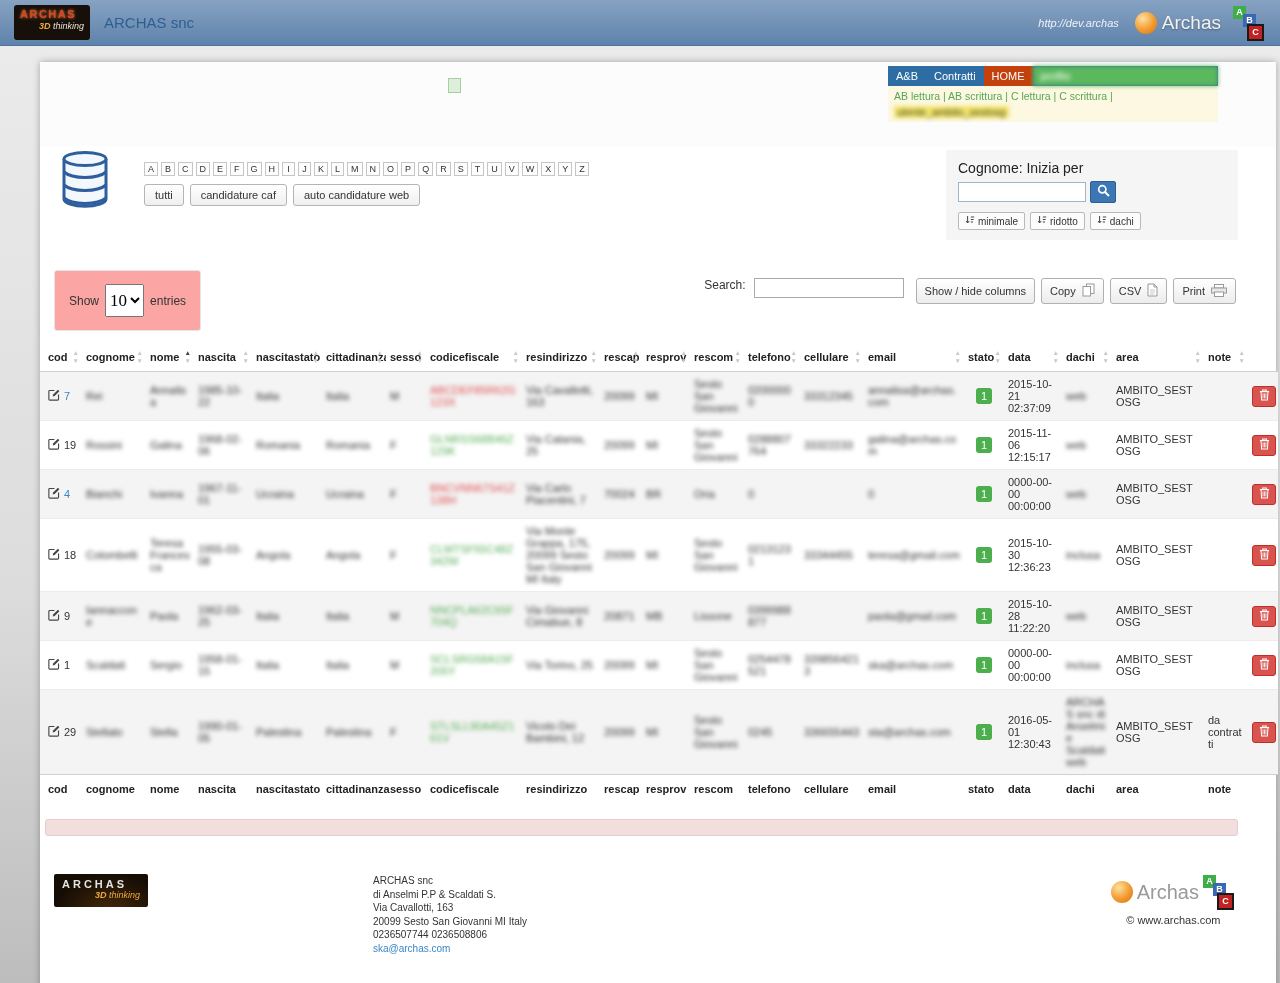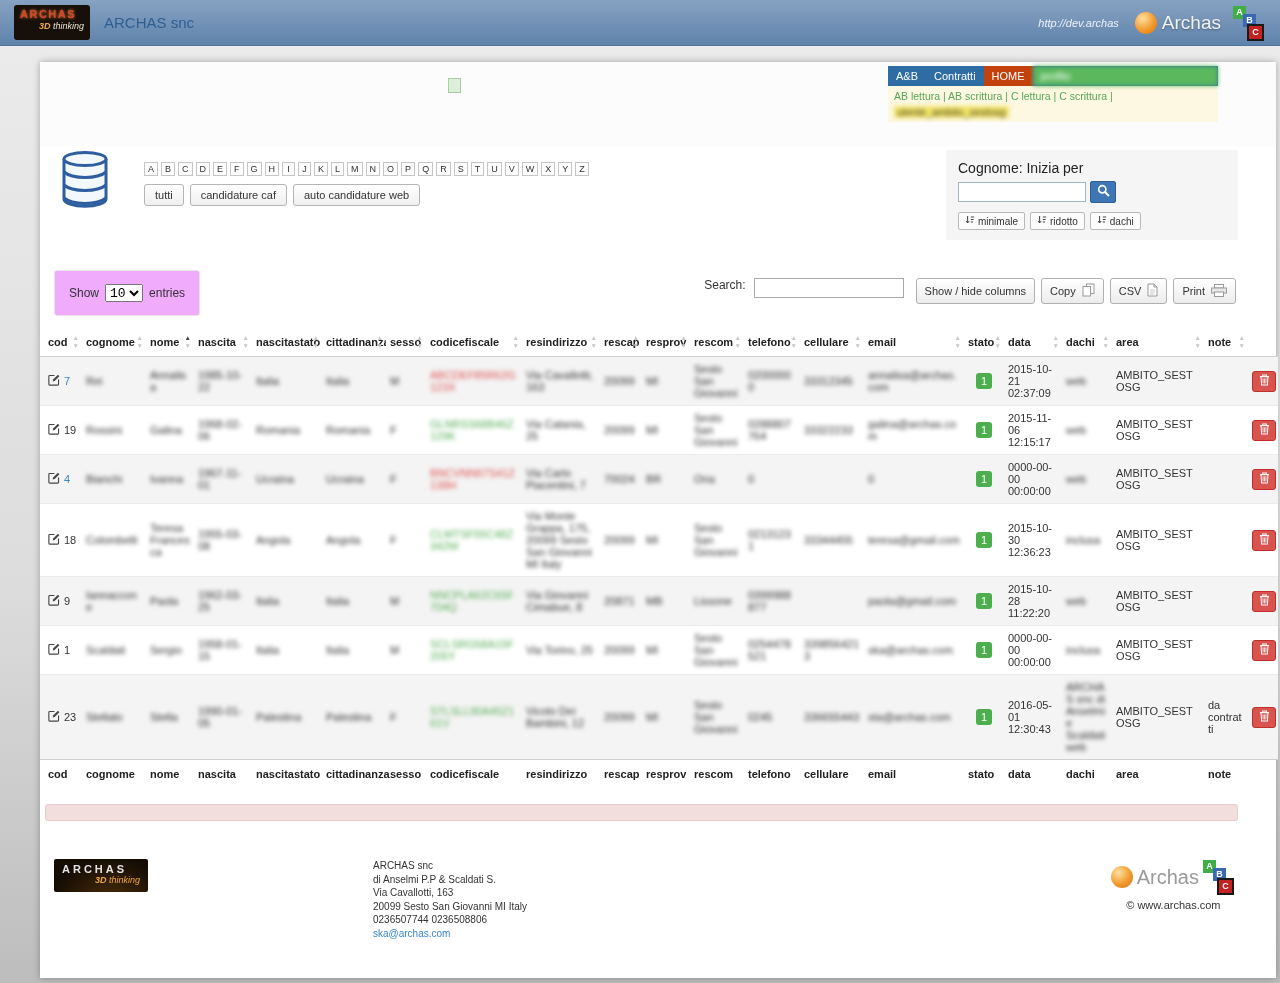--- a/index.html
+++ b/index.html
@@ -59,23 +59,23 @@
   .sp-label{font-size:14px;color:#222}
   .sp-row{margin-top:5px;display:flex;gap:4px;align-items:center}
   .sp-input{width:128px;height:20px;border:1px solid #9fb6c8;font-size:11px;padding:0 4px}
   .sp-btn{width:26px;height:22px;background:#3c76b5;border:1px solid #2f5f94;border-radius:2px;cursor:pointer;
           display:flex;align-items:center;justify-content:center}
   .view-btns{margin-top:9px;display:flex;gap:5px}
   .view-btn{display:flex;align-items:center;gap:3px;padding:2px 6px;font-size:10px;border:1px solid #b9b9b9;
             border-radius:2px;background:#fcfcfc;cursor:pointer;font-family:inherit;color:#333}
   
   .controls-row{display:flex;align-items:flex-start;margin-top:24px;padding:0 40px 0 14px}
-  .show-box{display:flex;align-items:center;gap:6px;background:#f0abfc;border:1px solid #e5e5e5;border-radius:3px;
+  .show-box{display:flex;align-items:center;gap:6px;background:#fca5a5;border:1px solid #e5e5e5;border-radius:3px;
             padding:13px 14px;font-size:12px;color:#333}
-  .show-box select{height:18px;font-size:13px;font-family:Liberation Mono, monospace}
+  .show-box select{height:33px;font-size:17px;font-family:Liberation Serif, serif}
   .right-controls{margin-left:auto;display:flex;align-items:flex-start;gap:6px;margin-top:8px}
   .search-label{font-size:12px;color:#333;margin-right:2px}
   .search-input{width:150px;height:20px;border:1px solid #aaa;font-size:11px;padding:0 4px;margin-right:6px}
   .ctl-btn{display:flex;align-items:center;gap:6px;padding:4px 8px;font-size:11px;color:#333;height:26px;
            border:1px solid #b0b0b0;border-radius:3px;background:linear-gradient(#fff,#ececec);
            cursor:pointer;font-family:inherit}
   
   .data-table{width:100%;border-collapse:collapse;margin-top:12px;table-layout:fixed}
   thead th{font-size:11px;font-weight:bold;text-align:left;padding:8px 14px 8px 4px;position:relative;
            border-bottom:1px solid #d0d0d0;cursor:pointer;color:#222;overflow:hidden}
@@ -590,21 +590,21 @@
                   <path d="M4 2.5V1h4v1.5" fill="none" stroke="#fff" stroke-width="1.1"></path>
                   <path d="M2.2 2.8l.6 9.2h6.4l.6-9.2" fill="none" stroke="#fff" stroke-width="1.1"></path>
                   <path d="M4.4 4.8v5.4M6 4.8v5.4M7.6 4.8v5.4" stroke="#fff" stroke-width="0.9"></path>
                 </svg></span>
             </button></td>
         </tr>
         <tr class="odd">
           <td class="cell-cod"><span class="edit-icon"><svg width="12" height="12" viewBox="0 0 14 14">
                 <path d="M12.3 6.5V12a1 1 0 0 1-1 1H2a1 1 0 0 1-1-1V2.7a1 1 0 0 1 1-1h5.5" fill="none" stroke="#444" stroke-width="1.3"></path>
                 <path d="M5.5 8.7l.5-2.2L11.6.9l1.7 1.7-5.6 5.6z" fill="#444"></path>
-              </svg></span><span>23</span></td>
+              </svg></span><span>29</span></td>
           <td class="cell-cognome blur">Stellato</td>
           <td class="cell-nome blur">Stella</td>
           <td class="cell-nascita blur">1990-01-05</td>
           <td class="cell-nascitastato blur">Palestina</td>
           <td class="cell-cittadinanza blur">Palestina</td>
           <td class="cell-sesso blur">F</td>
           <td class="cell-codicefiscale blur cf-green">STLSLL90A45Z161V</td>
           <td class="cell-resindirizzo blur">Vicolo Dei Bambini, 12</td>
           <td class="cell-rescap blur">20099</td>
           <td class="cell-resprov blur">MI</td>

